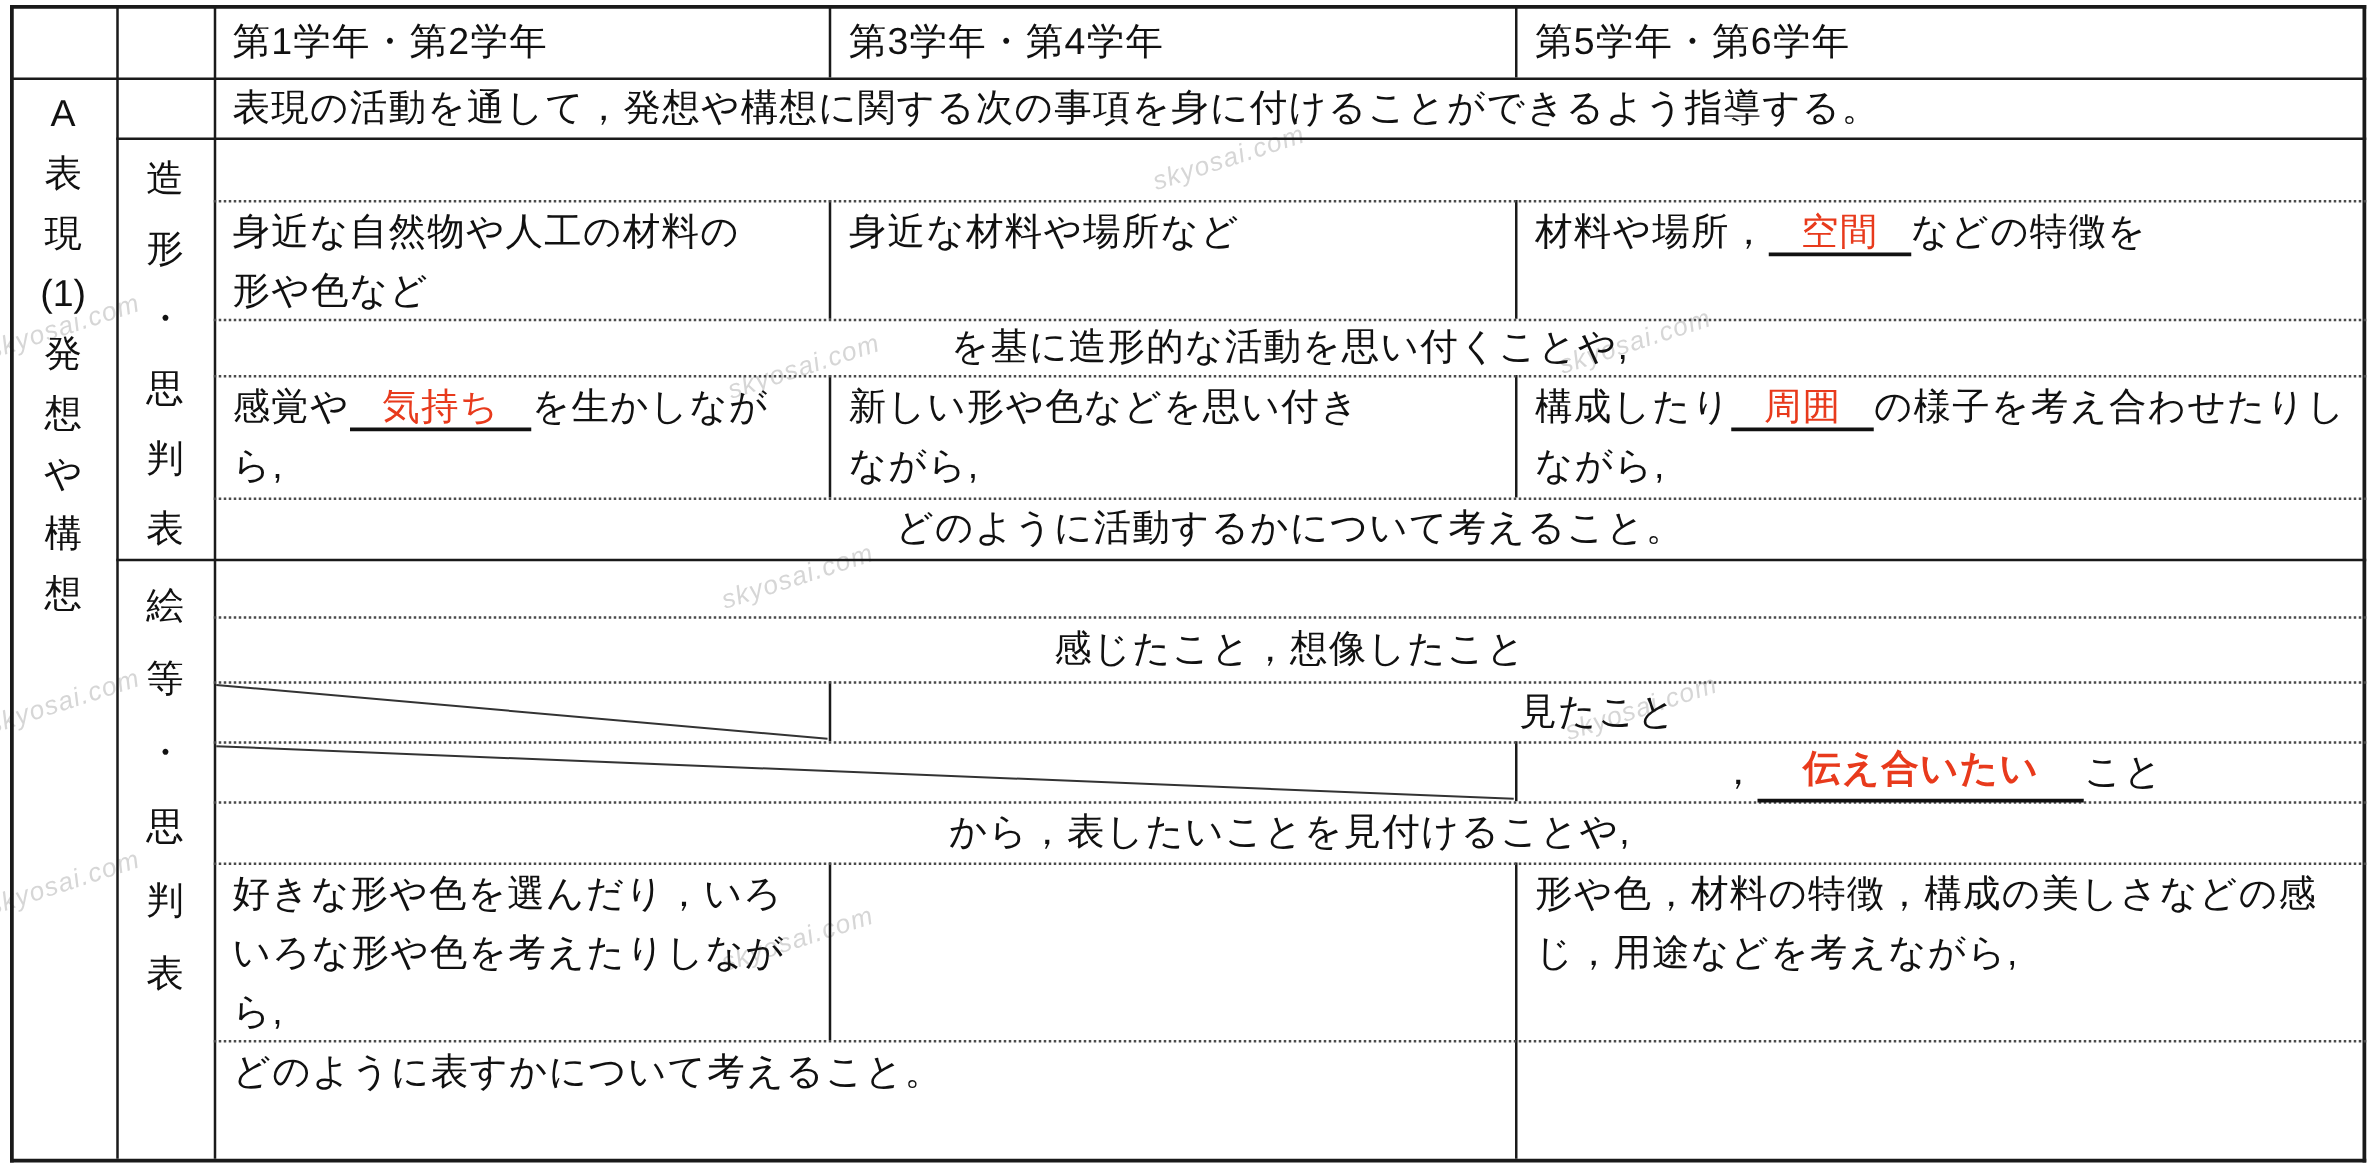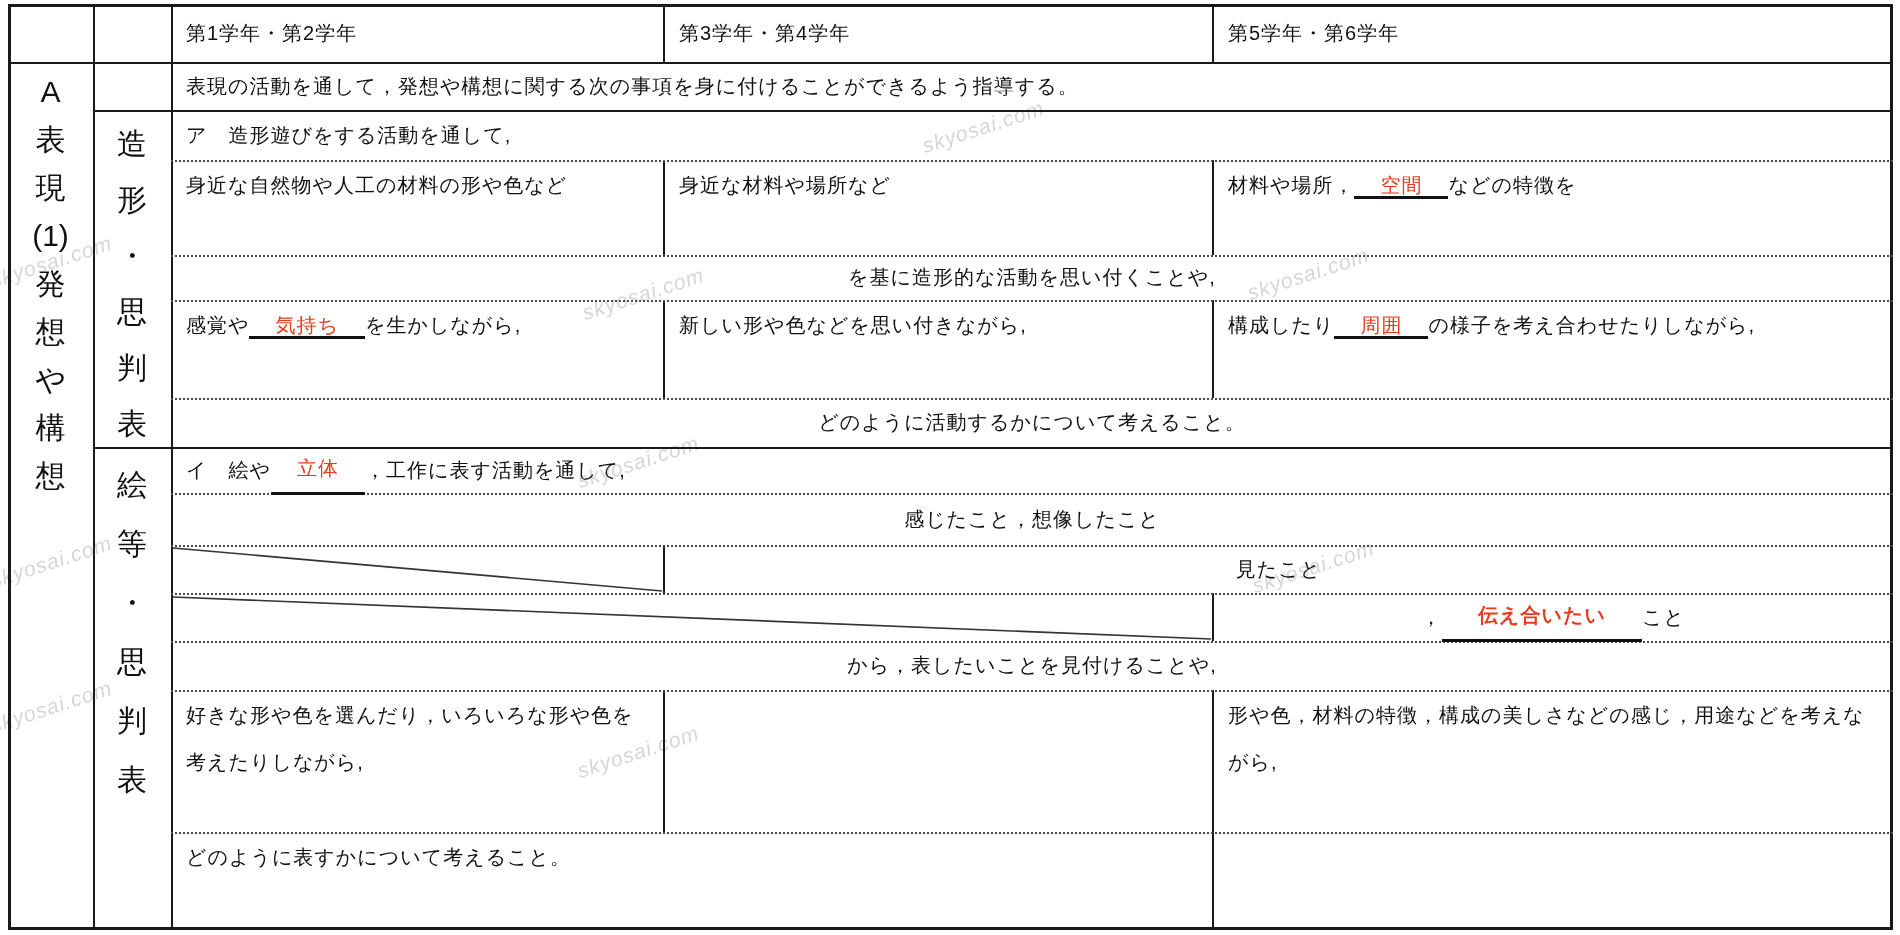--- a/index.html
+++ b/index.html
@@ -6,21 +6,21 @@
   #page{position:relative;width:1900px;height:935px;background:#fff;overflow:hidden;
         font-family:"Liberation Sans","DejaVu Sans",sans-serif;color:#111;}
   
   .hl,.vl{position:absolute;background:#1a1a1a;}
   .hl{height:2px;}
   .vl{width:2px;}
   .hl.thick{height:3px;}
   .vl.thick{width:3px;}
   .dot{position:absolute;height:0;border-top:2px dotted #4a4a4a;background:none;}
   
-  .cell{position:absolute;box-sizing:border-box;font-size:20px;line-height:47px;
+  .cell{position:absolute;box-sizing:border-box;font-size:30px;line-height:47px;
         padding:2px 10px 0 15px;white-space:normal;letter-spacing:1px;}
   .one{padding-top:0;display:flex;align-items:center;}
   .ctr{justify-content:center;text-align:right;padding-left:0;padding-right:0;}
   
   .vstack{position:absolute;text-align:center;font-size:30px;letter-spacing:0;}
   .vstack span{display:block;}
   .stackA span{line-height:48px;}
   .stackB span{line-height:56px;}
   .stackC span{line-height:59px;}
   
@@ -123,23 +123,20 @@
       <span>・</span>
       <span>思</span>
       <span>判</span>
       <span>表</span>
   </div>
 
   <div class="cell one" style="left:171px;top:62px;width:1722px;height:48px">
       <span>表現の活動を通して，発想や構想に関する次の事項を身に付けることができるよう指導する。</span>
     </div>
 
-  <div class="cell one" style="left:171px;top:110px;width:1722px;height:50px">
-      <span>ア　造形遊びをする活動を通して,</span>
-    </div>
 
   <div class="cell" style="left:171px;top:160px;width:438px;height:95px"><span>身近な自然物や人工の材料の形や色など</span></div>
   <div class="cell" style="left:664px;top:160px;width:549px;height:95px"><span>身近な材料や場所など</span></div>
   <div class="cell" style="left:1213px;top:160px;width:680px;height:95px">
     <span>材料や場所，</span><span class="blank"><span>空間</span></span><span>などの特徴を</span>
   </div>
 
   <div class="cell one ctr" style="left:171px;top:255px;width:1722px;height:45px">
       <span>を基に造形的な活動を思い付くことや,</span>
     </div>
@@ -149,25 +146,20 @@
   </div>
   <div class="cell" style="left:664px;top:300px;width:465px;height:98px"><span>新しい形や色などを思い付きながら,</span></div>
   <div class="cell" style="left:1213px;top:300px;width:680px;height:98px">
     <span>構成したり</span><span class="blank"><span>周囲</span></span><span>の様子を考え合わせたりしながら,</span>
   </div>
 
   <div class="cell one ctr" style="left:171px;top:398px;width:1722px;height:49px">
       <span>どのように活動するかについて考えること。</span>
     </div>
 
-  <div class="cell one" style="left:171px;top:447px;width:1722px;height:46px">
-    <span>イ　絵や</span>
-      <span class="blank"><span>立体</span></span>
-      <span>，工作に表す活動を通して,</span>
-  </div>
 
   <div class="cell one ctr" style="left:171px;top:493px;width:1722px;height:52px">
       <span>感じたこと，想像したこと</span>
     </div>
 
   <div class="cell one ctr" style="left:664px;top:545px;width:1229px;height:48px">
       <span>見たこと</span>
     </div>
 
   <div class="cell one ctr" style="left:1213px;top:593px;width:680px;height:48px">

